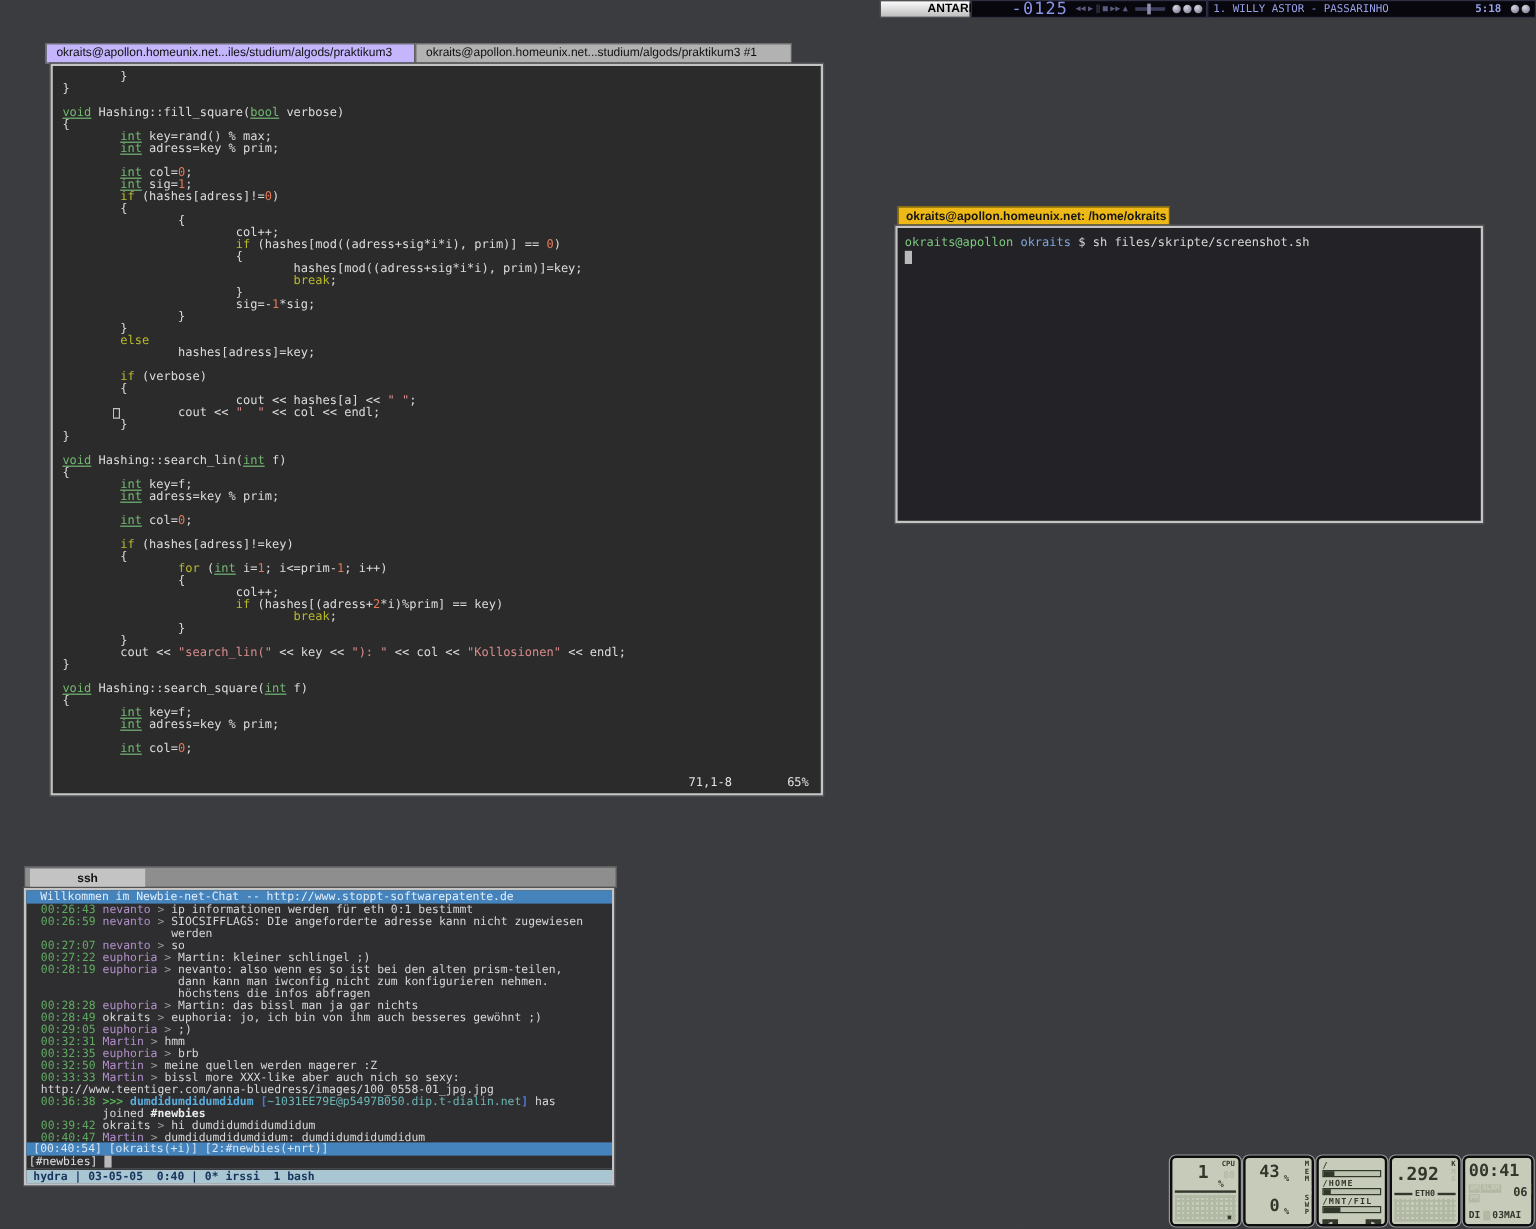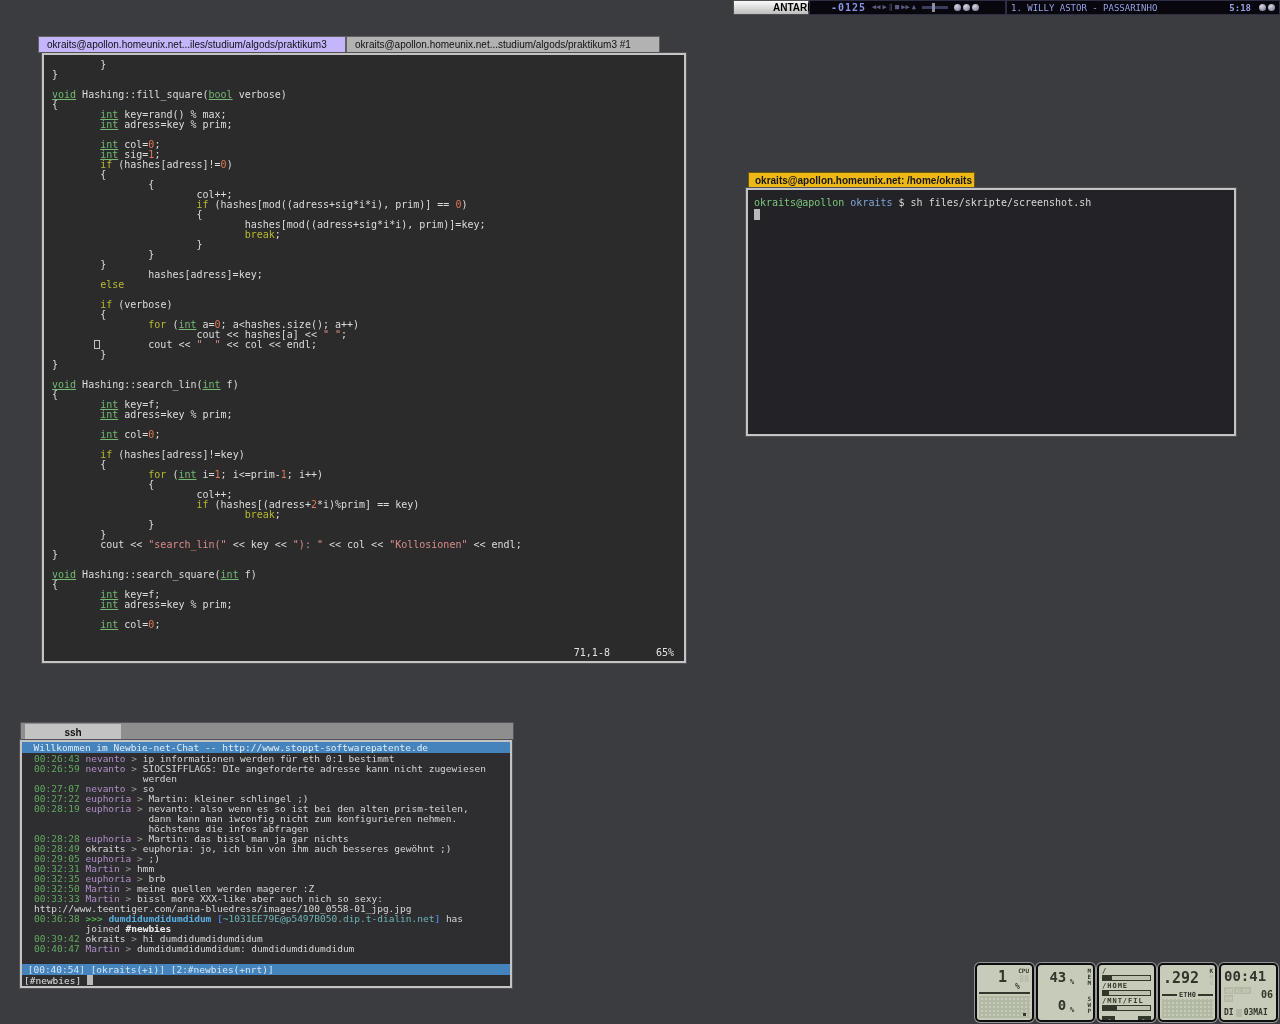--- a/index.html
+++ b/index.html
@@ -8,21 +8,21 @@
 
   
   #topstrip { position:absolute; left:733px; top:0; width:547px; height:15px; display:flex; }
   .tb-item { width:76px; height:15px; display:flex; align-items:center; gap:4px; padding:0 5px;
              background:linear-gradient(#fbfbfb,#bdbdbd); border:1px solid #4e4e52; }
   .tb-icon { width:10px; height:8px; background:#1c2030; border-top:2px solid #8e96b8; }
   .tb-label { font-size:10px; font-weight:bold; color:#000;margin-left:30px; }
   .shade { background:#07070d; height:15px; display:flex; align-items:center;
            border:1px solid #2e2e44; font-family:"DejaVu Sans Mono", monospace; }
   #xmms-shade { width:197px; padding:0 3px; }
-  .lcd-time { color:#8b93e6; font-size:10px; font-weight:bold; margin-left:18px; letter-spacing:1px; }
+  .lcd-time { color:#8b93e6; font-size:14px; font-weight:normal; margin-left:30px; letter-spacing:1px; }
   .ctl-row { display:flex; gap:2px; margin-left:6px; }
   .ctl-btn { color:#5c5c82; font-size:7px; line-height:13px; cursor:default; }
   .vol { width:26px; height:3px; background:#3c3c5c; margin:0 4px 0 6px; position:relative; align-self:center; }
   .vol-handle { position:absolute; left:10px; top:-3px; width:3px; height:9px; background:#8d8daa; }
   .rnd { width:7px; height:7px; border-radius:50%; background:radial-gradient(circle at 35% 30%, #d6d6e2, #6e6e88); margin-left:2px; }
   #pl-shade { flex:1; padding:0 4px; }
   .pl-title { color:#97a0e6; font-size:9px; font-weight:normal; flex:1; white-space:nowrap; overflow:hidden; }
   .pl-time { color:#97a0e6; font-size:9px; font-weight:bold; margin-right:6px; }
 
   
@@ -155,28 +155,28 @@
       <div class="code-line"><span class="c-p">        </span><span class="c-k">int</span><span class="c-p"> sig=</span><span class="c-n">1</span><span class="c-p">;</span></div>
       <div class="code-line"><span class="c-p">        </span><span class="c-s">if</span><span class="c-p"> (hashes[adress]!=</span><span class="c-n">0</span><span class="c-p">)</span></div>
       <div class="code-line"><span class="c-p">        {</span></div>
       <div class="code-line"><span class="c-p">                {</span></div>
       <div class="code-line"><span class="c-p">                        col++;</span></div>
       <div class="code-line"><span class="c-p">                        </span><span class="c-s">if</span><span class="c-p"> (hashes[mod((adress+sig*i*i), prim)] == </span><span class="c-n">0</span><span class="c-p">)</span></div>
       <div class="code-line"><span class="c-p">                        {</span></div>
       <div class="code-line"><span class="c-p">                                hashes[mod((adress+sig*i*i), prim)]=key;</span></div>
       <div class="code-line"><span class="c-p">                                </span><span class="c-s">break</span><span class="c-p">;</span></div>
       <div class="code-line"><span class="c-p">                        }</span></div>
+      <div class="code-line"><span class="c-p">                        sig=-</span><span class="c-n">1</span><span class="c-p">*sig;</span></div>
       <div class="code-line"><span class="c-p">                }</span></div>
       <div class="code-line"><span class="c-p">        }</span></div>
+      <div class="code-line"><span class="c-p">        </span><span class="c-s">else</span></div>
       <div class="code-line"><span class="c-p">                hashes[adress]=key;</span></div>
-      <div class="code-line"><span class="c-p">        </span><span class="c-s">else</span></div>
       <div class="code-line">&nbsp;</div>
       <div class="code-line"><span class="c-p">        </span><span class="c-s">if</span><span class="c-p"> (verbose)</span></div>
       <div class="code-line"><span class="c-p">        {</span></div>
-      <div class="code-line"><span class="c-p">                </span><span class="c-s">for</span><span class="c-p"> (</span><span class="c-k">int</span><span class="c-p"> a=</span><span class="c-n">0</span><span class="c-p">; a&lt;hashes.size(); a++)</span></div>
       <div class="code-line"><span class="c-p">                        cout &lt;&lt; hashes[a] &lt;&lt; </span><span class="c-q">" "</span><span class="c-p">;</span></div>
       <div class="code-line"><span class="c-p">       </span><span class="c-cur"> </span><span class="c-p">        cout &lt;&lt; </span><span class="c-q">"  "</span><span class="c-p"> &lt;&lt; col &lt;&lt; endl;</span></div>
       <div class="code-line"><span class="c-p">        }</span></div>
       <div class="code-line"><span class="c-p">}</span></div>
       <div class="code-line">&nbsp;</div>
       <div class="code-line"><span class="c-k">void</span><span class="c-p"> Hashing::search_lin(</span><span class="c-k">int</span><span class="c-p"> f)</span></div>
       <div class="code-line"><span class="c-p">{</span></div>
       <div class="code-line"><span class="c-p">        </span><span class="c-k">int</span><span class="c-p"> key=f;</span></div>
       <div class="code-line"><span class="c-p">        </span><span class="c-k">int</span><span class="c-p"> adress=key % prim;</span></div>
       <div class="code-line">&nbsp;</div>
@@ -239,20 +239,21 @@
       <div class="irc-line"><span class="c-tm">00:32:50 </span><span class="c-nk">Martin</span><span class="c-sep"> &gt; </span><span class="c-tx">meine quellen werden magerer :Z</span></div>
       <div class="irc-line"><span class="c-tm">00:33:33 </span><span class="c-nk">Martin</span><span class="c-sep"> &gt; </span><span class="c-tx">bissl more XXX-like aber auch nich so sexy:</span></div>
       <div class="irc-line"><span class="c-tx">http://www.teentiger.com/anna-bluedress/images/100_0558-01_jpg.jpg</span></div>
       <div class="irc-line"><span class="c-tm">00:36:38 </span><span class="c-ja">&gt;&gt;&gt; </span><span class="c-jn">dumdidumdidumdidum</span><span class="c-tx"> </span><span class="c-jb">[</span><span class="c-jh">~1031EE79E@p5497B050.dip.t-dialin.net</span><span class="c-jb">]</span><span class="c-tx"> has</span></div>
       <div class="irc-line"><span class="c-tx">         joined </span><span class="c-ch">#newbies</span></div>
       <div class="irc-line"><span class="c-tm">00:39:42 </span><span class="c-me">okraits</span><span class="c-sep"> &gt; </span><span class="c-tx">hi dumdidumdidumdidum</span></div>
       <div class="irc-line"><span class="c-tm">00:40:47 </span><span class="c-nk">Martin</span><span class="c-sep"> &gt; </span><span class="c-tx">dumdidumdidumdidum: dumdidumdidumdidum</span></div>
     </div>
   <div id="irc-status"> [00:40:54] [okraits(+i)] [2:#newbies(+nrt)]</div>
   <div id="irc-input"><span>[#newbies] </span><span class="i-cursor"></span></div>
+  <div id="irc-hardstatus"> hydra | 03-05-05  0:40 | 0* irssi  1 bash</div>
 </div>
 
 <div id="monitors">
 
   <div class="panel">
     <div class="lcd-big ghost" style="left:3px; top:3px; font-size:15px;">
       
       <span class="val">  1</span>
     </div>
     <div class="lcd-lbl" style="right:3px; top:2px; font-size:6px;">CPU</div>

